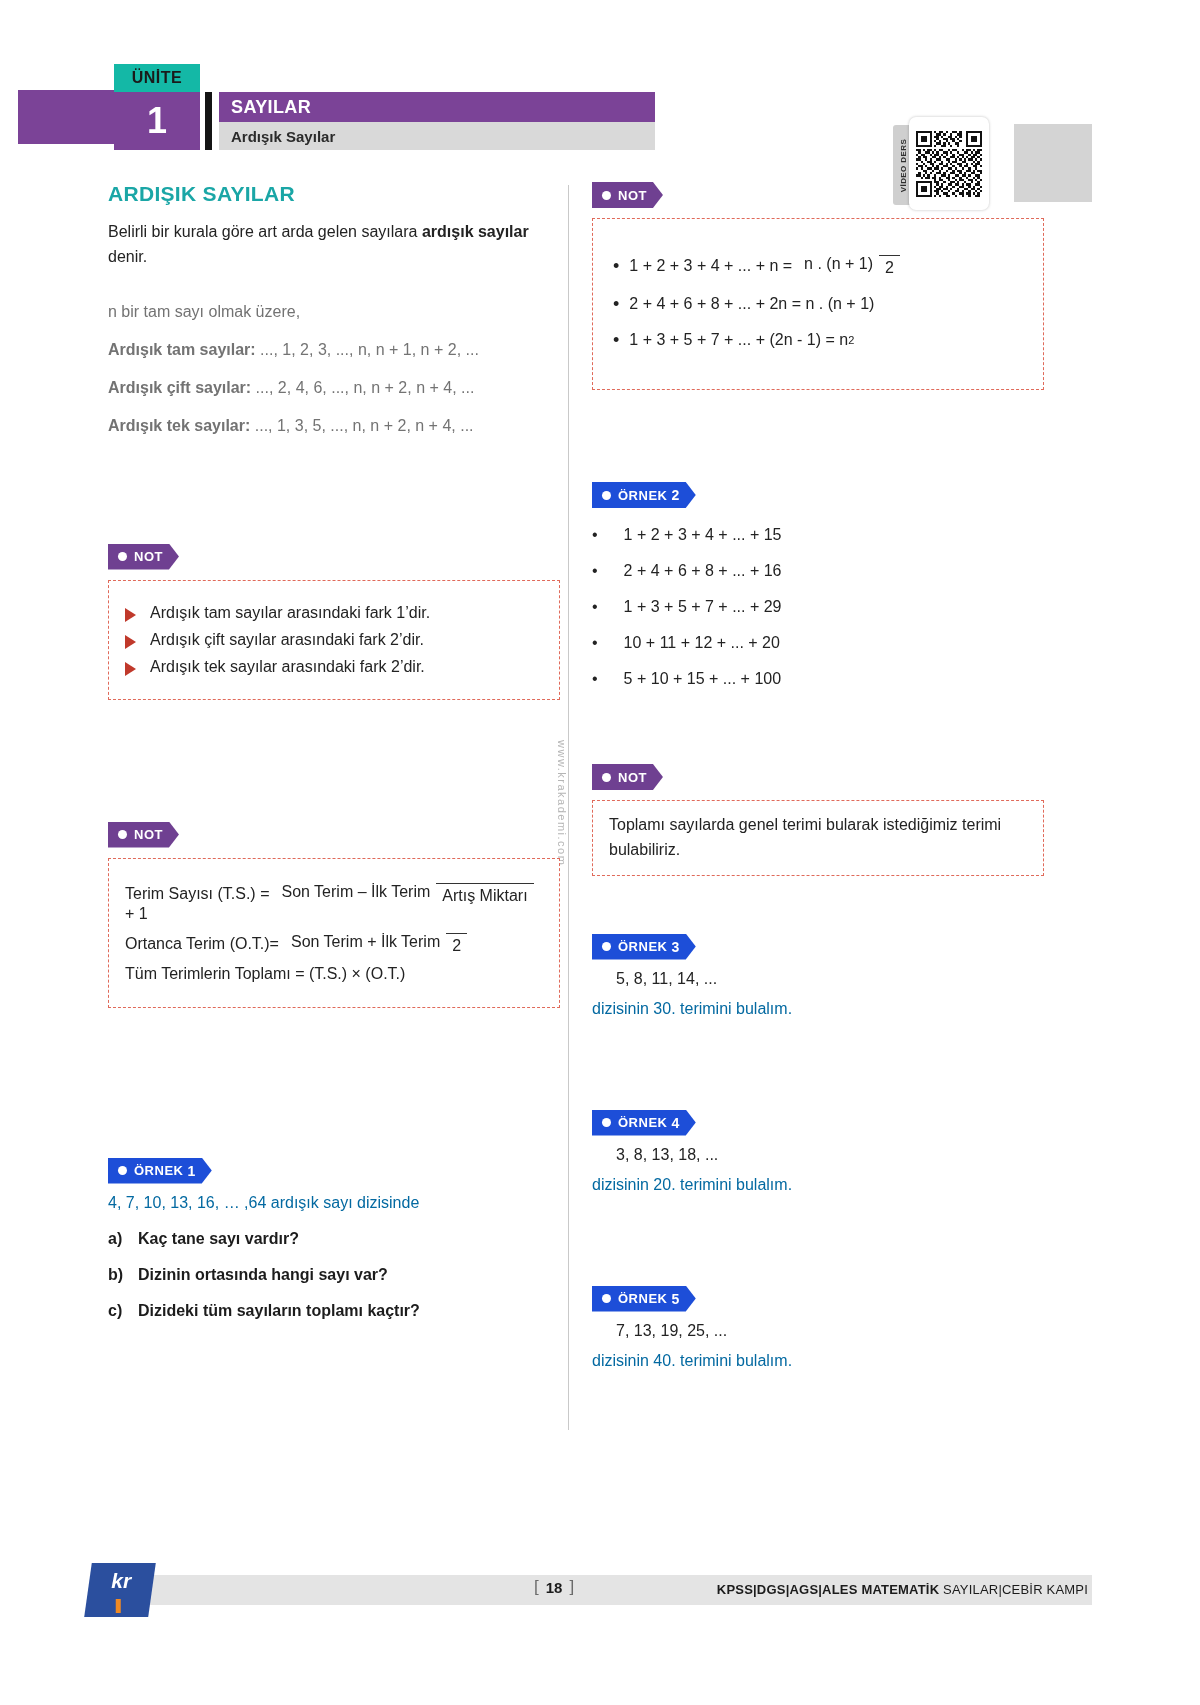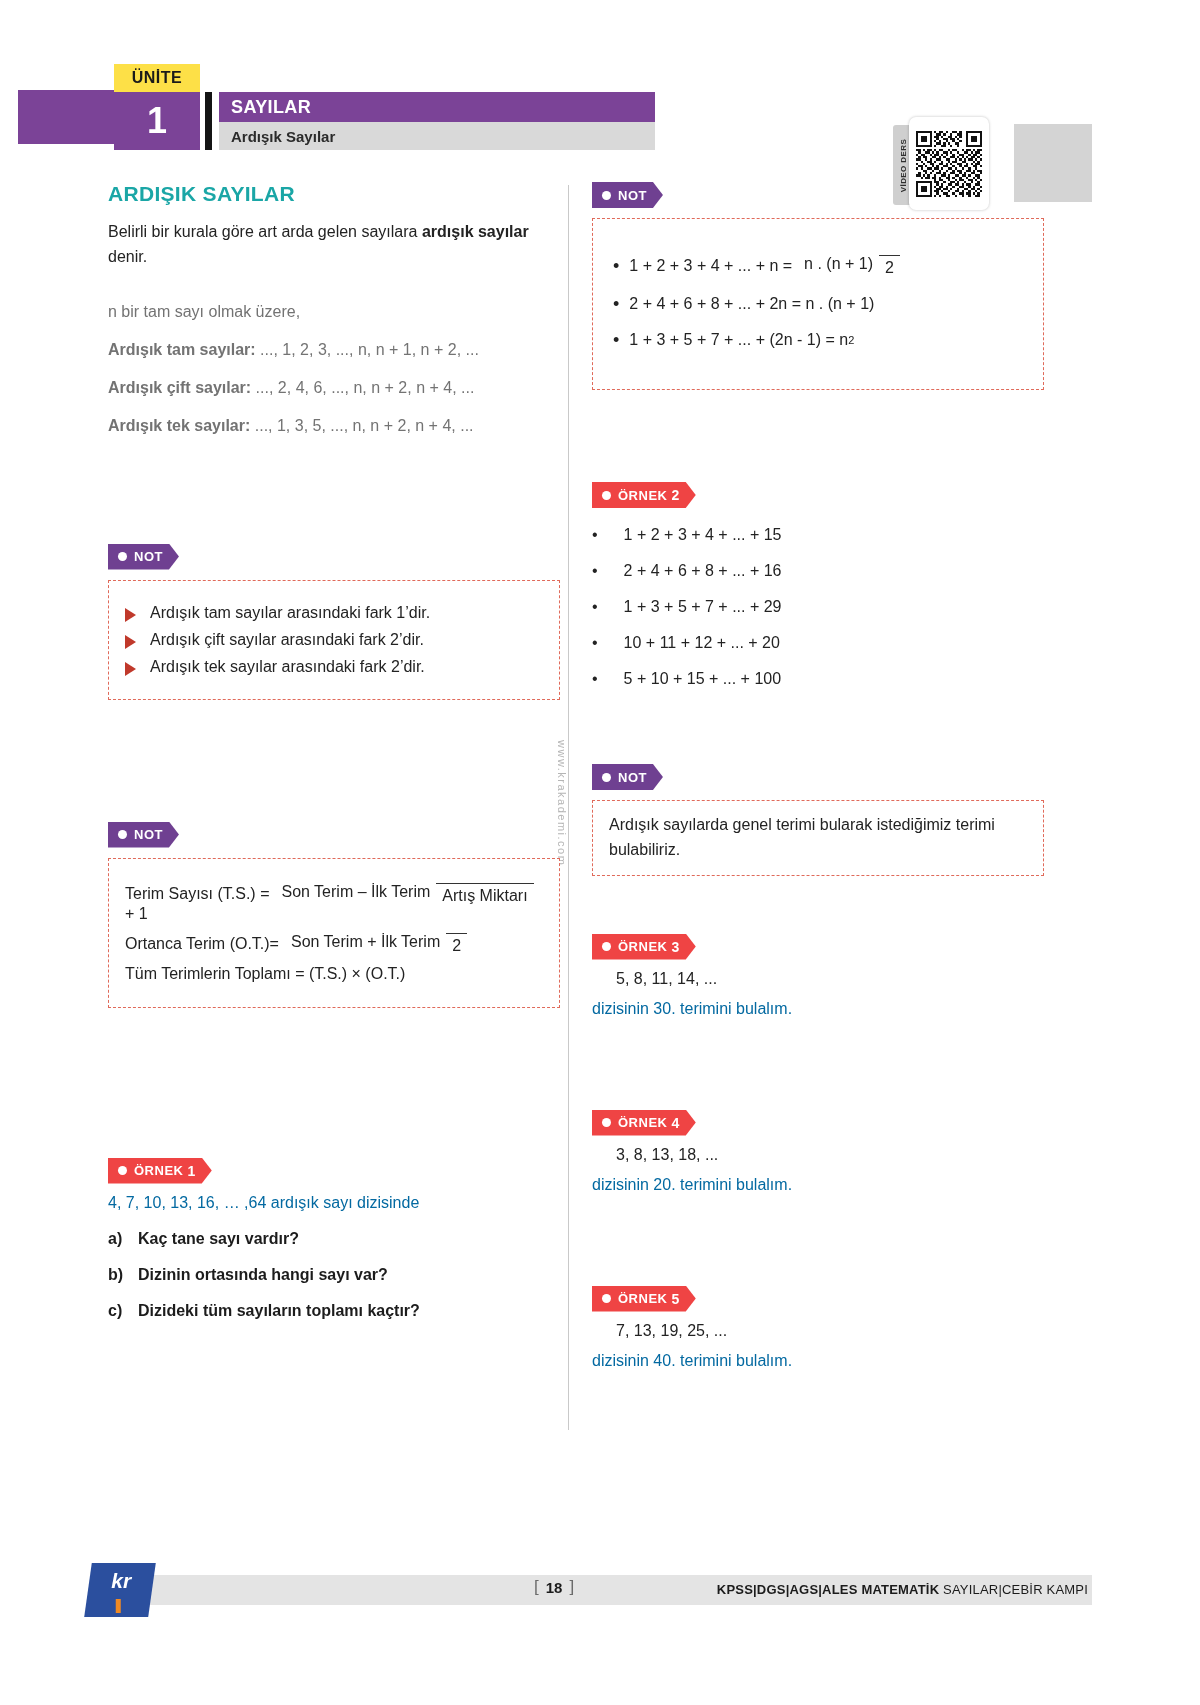--- a/index.html
+++ b/index.html
@@ -13,21 +13,21 @@
   .page { position: relative; width: 1200px; height: 1705px; }
 
   
   .header { position: absolute; left: 0; top: 60px; width: 1200px; height: 110px; }
   .purple-tab {
     position: absolute; left: 18px; top: 30px;
     width: 96px; height: 54px; background: #7b4397;
   }
   .unite-label {
     position: absolute; left: 114px; top: 4px;
-    width: 86px; height: 28px; background: #fde047;
+    width: 86px; height: 28px; background: #14b8a6;
     color: #1a1a1a; font-size: 16px; font-weight: bold;
     letter-spacing: .5px; display: flex; align-items: center;
     justify-content: center; font-family: "Liberation Sans", sans-serif; text-align: center;
   }
   .unite-num {
     position: absolute; left: 114px; top: 32px;
     width: 86px; height: 58px; background: #7b4397;
     color: #fff; font-size: 36px; font-weight: bold;
     display: flex; align-items: center; justify-content: center;
   }
@@ -103,21 +103,21 @@
 
   
   .badge {
     display: inline-flex; align-items: center;
     height: 26px; padding: 0 16px 0 10px; color: #fff;
     font-size: 13px; font-weight: bold; letter-spacing: .5px;
     position: relative;
     clip-path: polygon(0 0, calc(100% - 10px) 0, 100% 50%, calc(100% - 10px) 100%, 0 100%);
   }
   .badge.not { background: #6f4091; text-align: center; }
-  .badge.ornek { background: #ef4444; }
+  .badge.ornek { background: #1d4ed8; }
   .badge .dot {
     width: 9px; height: 9px; border-radius: 50%;
     background: #fff; margin-right: 7px; flex: none;
   }
   .badge .num { margin-left: 4px; font-size: 14px; }
   .badge-row { margin-bottom: 10px; }
 
   
   .dbox {
     border: 1.4px dashed #e06a5a;
@@ -626,21 +626,21 @@
 
     <div class="gap-lg"></div>
 
     <div class="badge-row">
       <span class="badge not">
         <span class="dot"></span>
         <span>NOT</span>
       </span>
     </div>
     <div class="dbox tight">
-      <p class="body">Ardışık sayılarda genel terimi bularak istediğimiz terimi bulabiliriz.</p>
+      <p class="body">Toplamı sayılarda genel terimi bularak istediğimiz terimi bulabiliriz.</p>
     </div>
 
     <div class="gap-lg"></div>
 
     <div class="badge-row">
       <span class="badge ornek">
         <span class="dot"></span>
         <span>ÖRNEK</span>
         <span class="num">3</span>
       </span>

